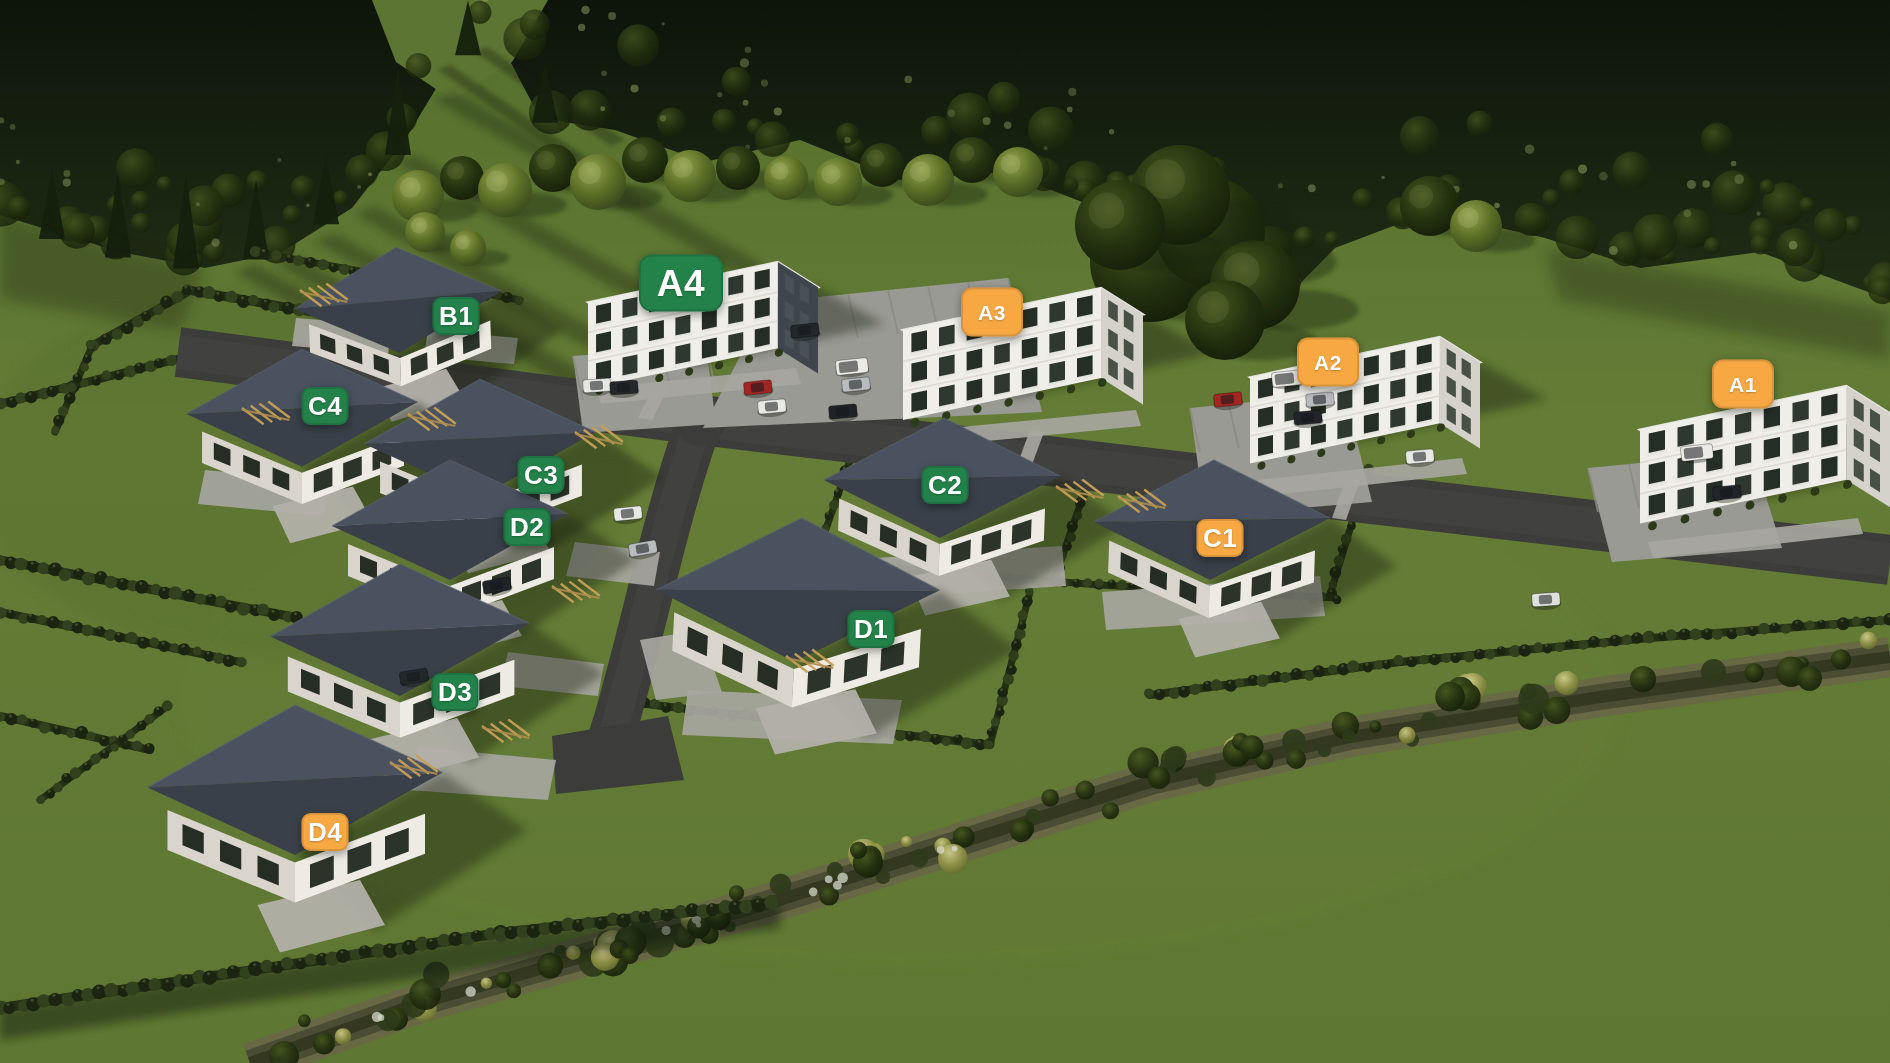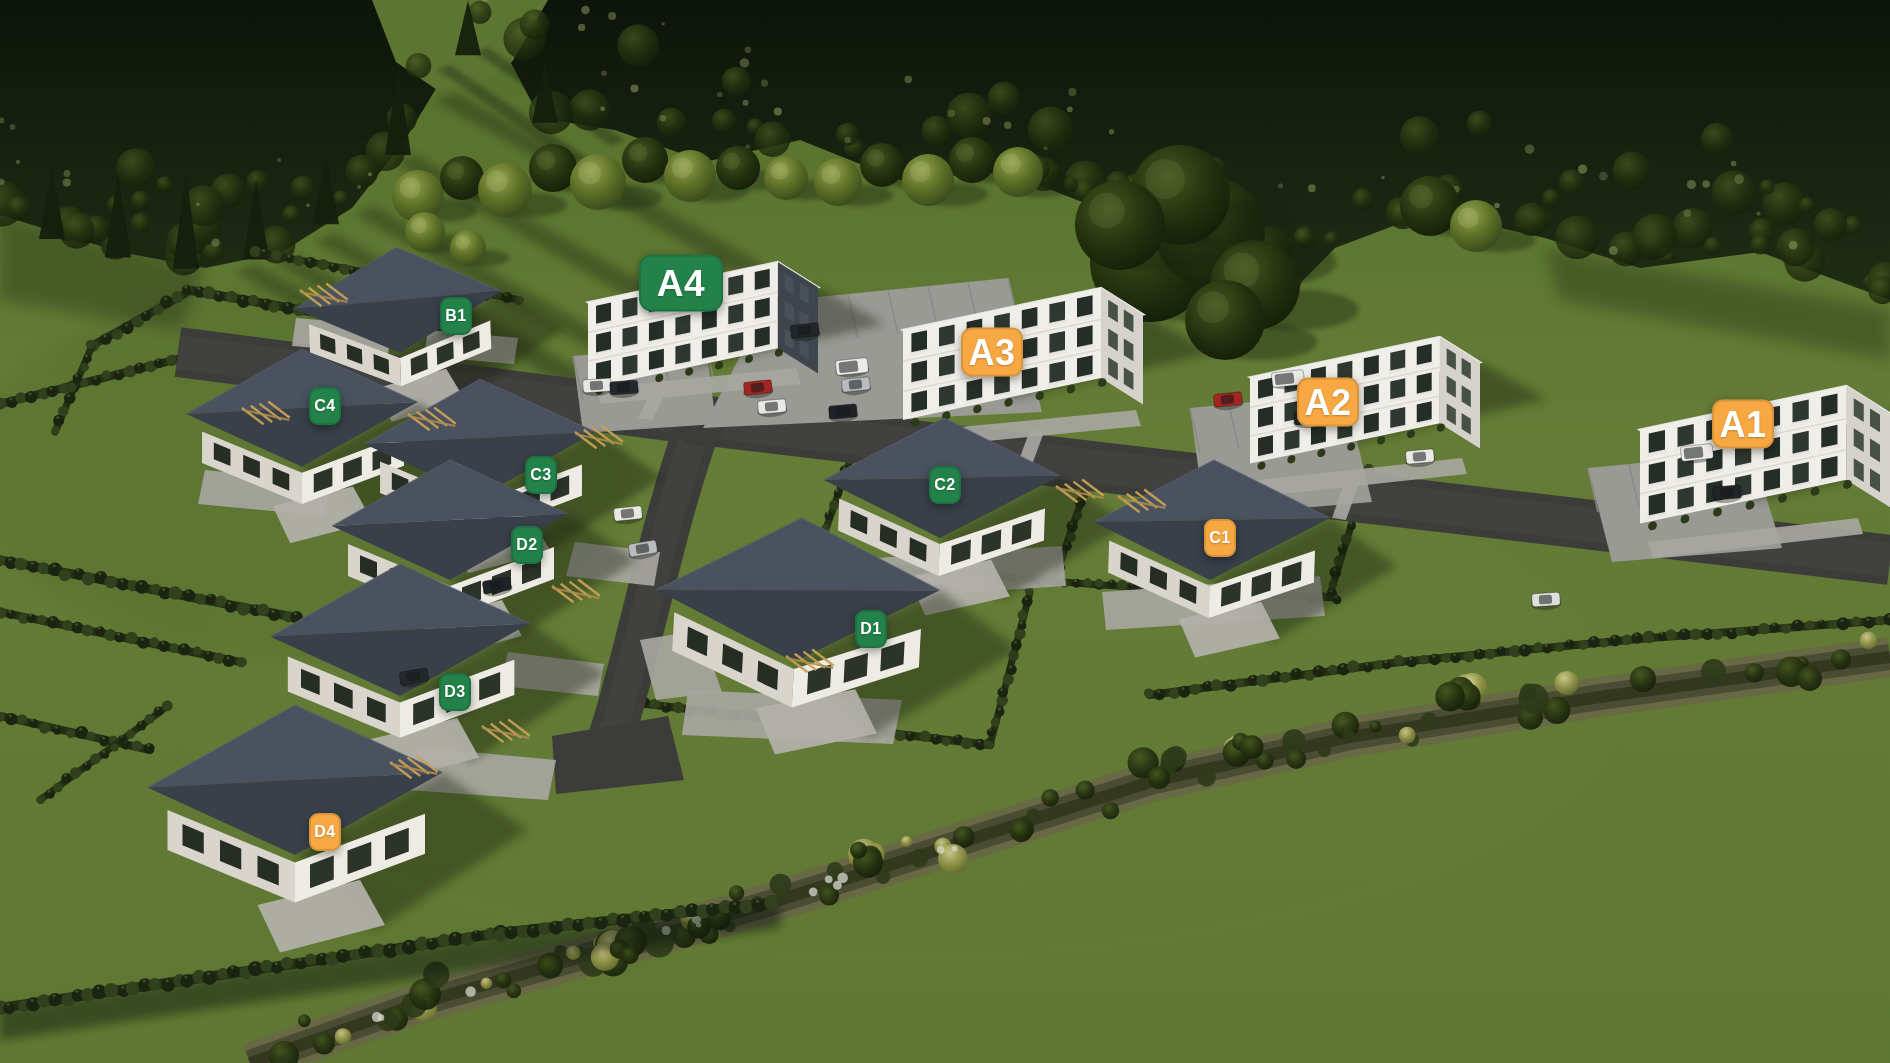--- a/index.html
+++ b/index.html
@@ -8,22 +8,22 @@
   .badge{
     position:absolute;transform:translate(-50%,-50%);
     display:flex;align-items:center;justify-content:center;
     color:#fff;font-family:"Liberation Sans",sans-serif;font-weight:700;
     letter-spacing:.5px;cursor:pointer;user-select:none;
     box-shadow:0 3px 8px rgba(0,0,0,.38), inset 0 0 0 2px rgba(0,0,0,.12);
     text-shadow:0 1px 2px rgba(0,0,0,.25);
   }
   .badge[data-color="green"]{background:var(--badge-green,#23824a);}
   .badge[data-color="orange"]{background:var(--badge-orange,#f7a843);}
-  .b-sm{width:32px;height:38px;font-size:16px;border-radius:9px;}
-  .b-md{width:62px;height:49px;font-size:36px;border-radius:11px;margin-top:40px;}
+  .b-sm{width:47px;height:38px;font-size:26px;border-radius:9px;}
+  .b-md{width:62px;height:49px;font-size:21px;border-radius:11px;}
   .b-lg{width:84px;height:57px;font-size:37px;border-radius:13px;}
 </style>
 </head>
 <body>
 
 <div class="stage">
   <svg id="scene" viewBox="0 0 1890 1063">
       <defs>
         <linearGradient id="gGrass" x1="0" y1="0" x2="0" y2="1">
           <stop offset="0" stop-color="#55702d"></stop>
@@ -1774,17 +1774,17 @@
 
   <div class="badge b-lg" style="left:681px;top:283px" data-color="green">A4</div>
   <div class="badge b-md" style="left:992px;top:312px" data-color="orange">A3</div>
   <div class="badge b-md" style="left:1328px;top:362px" data-color="orange">A2</div>
   <div class="badge b-md" style="left:1743px;top:384px" data-color="orange">A1</div>
   <div class="badge b-sm" style="left:456px;top:316px" data-color="green">B1</div>
   <div class="badge b-sm" style="left:325px;top:406px" data-color="green">C4</div>
   <div class="badge b-sm" style="left:541px;top:475px" data-color="green">C3</div>
   <div class="badge b-sm" style="left:945px;top:485px" data-color="green">C2</div>
   <div class="badge b-sm" style="left:1220px;top:538px" data-color="orange">C1</div>
-  <div class="badge b-sm" style="left:527px;top:545px" data-color="green">D2</div>
+  <div class="badge b-sm" style="left:527px;top:527px" data-color="green">D2</div>
   <div class="badge b-sm" style="left:455px;top:692px" data-color="green">D3</div>
   <div class="badge b-sm" style="left:871px;top:629px" data-color="green">D1</div>
   <div class="badge b-sm" style="left:325px;top:832px" data-color="orange">D4</div>
 </div>
 
 </body></html>

